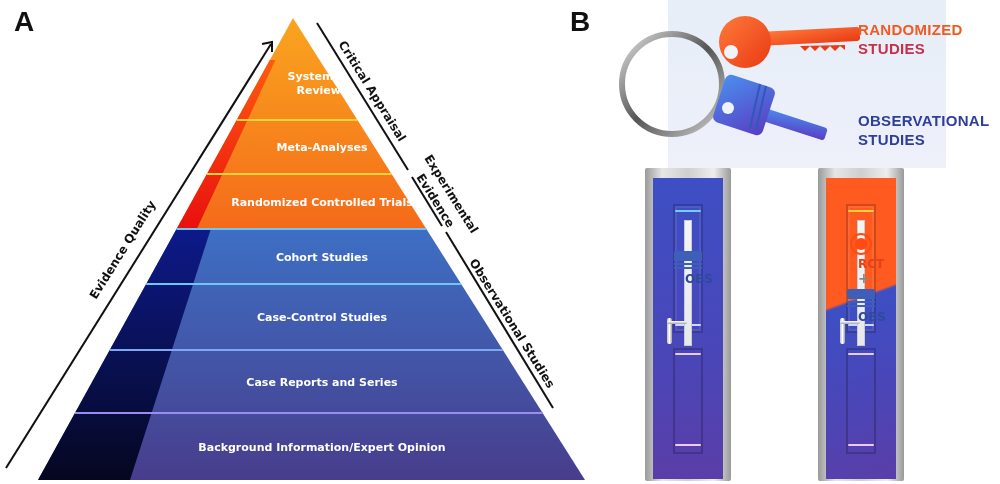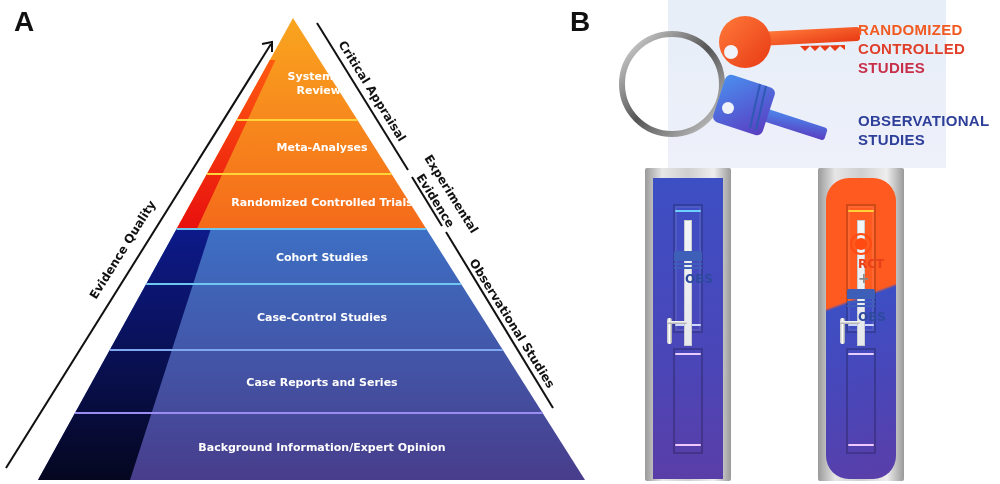--- a/index.html
+++ b/index.html
@@ -12,21 +12,21 @@
   .bg-panel{position:absolute;left:668px;top:0;width:278px;height:168px;background:linear-gradient(180deg,#e6eef7 0%,#eef0fa 100%);}
   .key-label{position:absolute;font-family:Liberation Sans, sans-serif;font-weight:bold;font-size:15px;line-height:19px;letter-spacing:0.3px;}
   .rct-label{left:858px;top:20px;}
   .rct-label span{display:block;}
   .obs-label{left:858px;top:111px;color:#2e3f9a;}
   .obs-label span{display:block;}
   .door{position:absolute;top:168px;width:86px;height:313px;}
   .door-frame{position:absolute;inset:0;background:linear-gradient(90deg,#9a9a9a,#e6e6e6 20%,#cfcfcf 50%,#eeeeee 80%,#9a9a9a);border-radius:2px;}
   .door-body{position:absolute;left:8px;top:10px;right:8px;bottom:2px;}
   .door-a .door-body{background:linear-gradient(180deg,#3d4fc4 0%,#4a46b8 60%,#5a3ea8 100%);}
-  .door-b .door-body{background:linear-gradient(160deg,#ff5a1f 0%,#ff5a1f 40%,#3d4fc4 41%,#4a46b8 70%,#5a3ea8 100%);border-radius:23px;}
+  .door-b .door-body{background:linear-gradient(160deg,#ff5a1f 0%,#ff5a1f 40%,#3d4fc4 41%,#4a46b8 70%,#5a3ea8 100%);}
   .panel-top{position:absolute;left:20px;right:20px;top:26px;height:125px;border:2px solid rgba(0,0,0,0.18);box-shadow:inset 0 0 0 2px rgba(255,255,255,0.08);}
   .panel-bot{position:absolute;left:20px;right:20px;top:170px;height:102px;border:2px solid rgba(0,0,0,0.2);}
   .glow{position:absolute;left:22px;right:22px;height:2px;border-radius:1px;}
   .window{position:absolute;left:31px;right:31px;top:42px;height:124px;background:linear-gradient(180deg,#f4f5f7,#e6e8ec);border:1px solid #c8cbd2;}
   .handle{position:absolute;left:14px;top:140px;width:5px;height:26px;background:linear-gradient(90deg,#bfbfbf,#ffffff,#9e9e9e);border-radius:2px;}
   .handle-bar{position:absolute;left:14px;top:143px;width:20px;height:3px;background:linear-gradient(180deg,#ffffff,#a8a8a8);border-radius:2px;}
   .obs-icon{position:absolute;left:50%;transform:translateX(-50%);width:28px;}
   .obs-icon .blk{height:10px;background:#3d5fb8;border-radius:2px 2px 0 0;}
   .obs-icon .ln{height:2px;background:#3d5fb8;margin-top:2px;}
   .obs-text{position:absolute;left:0;right:9px;text-align:center;font-family:"DejaVu Sans",sans-serif;font-weight:bold;color:#2e4a9e;font-size:12px;}
@@ -130,21 +130,20 @@
     <rect x="155" y="105" width="75" height="13" rx="3" fill="url(#blueKeyG)" transform="rotate(18 155 110)"></rect>
     <rect x="118" y="80" width="52" height="50" rx="6" fill="url(#blueKeyG)" transform="rotate(18 144 105)"></rect>
     <line x1="160" y1="84" x2="150" y2="128" stroke="#2f59b5" stroke-width="2"></line>
     <line x1="166" y1="86" x2="156" y2="130" stroke="#2f59b5" stroke-width="2"></line>
     <circle cx="128" cy="108" r="6" fill="#f0f3fa"></circle>
   </g>
 </svg>
 
 <div class="key-label rct-label">
   <span style="color:#f25a22">RANDOMIZED</span>
-  <span style="color:#e0402a">CONTROLLED</span>
   <span style="color:#c8304a">STUDIES</span>
 </div>
 <div class="key-label obs-label">
   <span>OBSERVATIONAL</span>
   <span>STUDIES</span>
 </div>
 
 <div class="door door-a" style="left:645px;">
   <div class="door-frame"></div>
   <div class="door-body">

